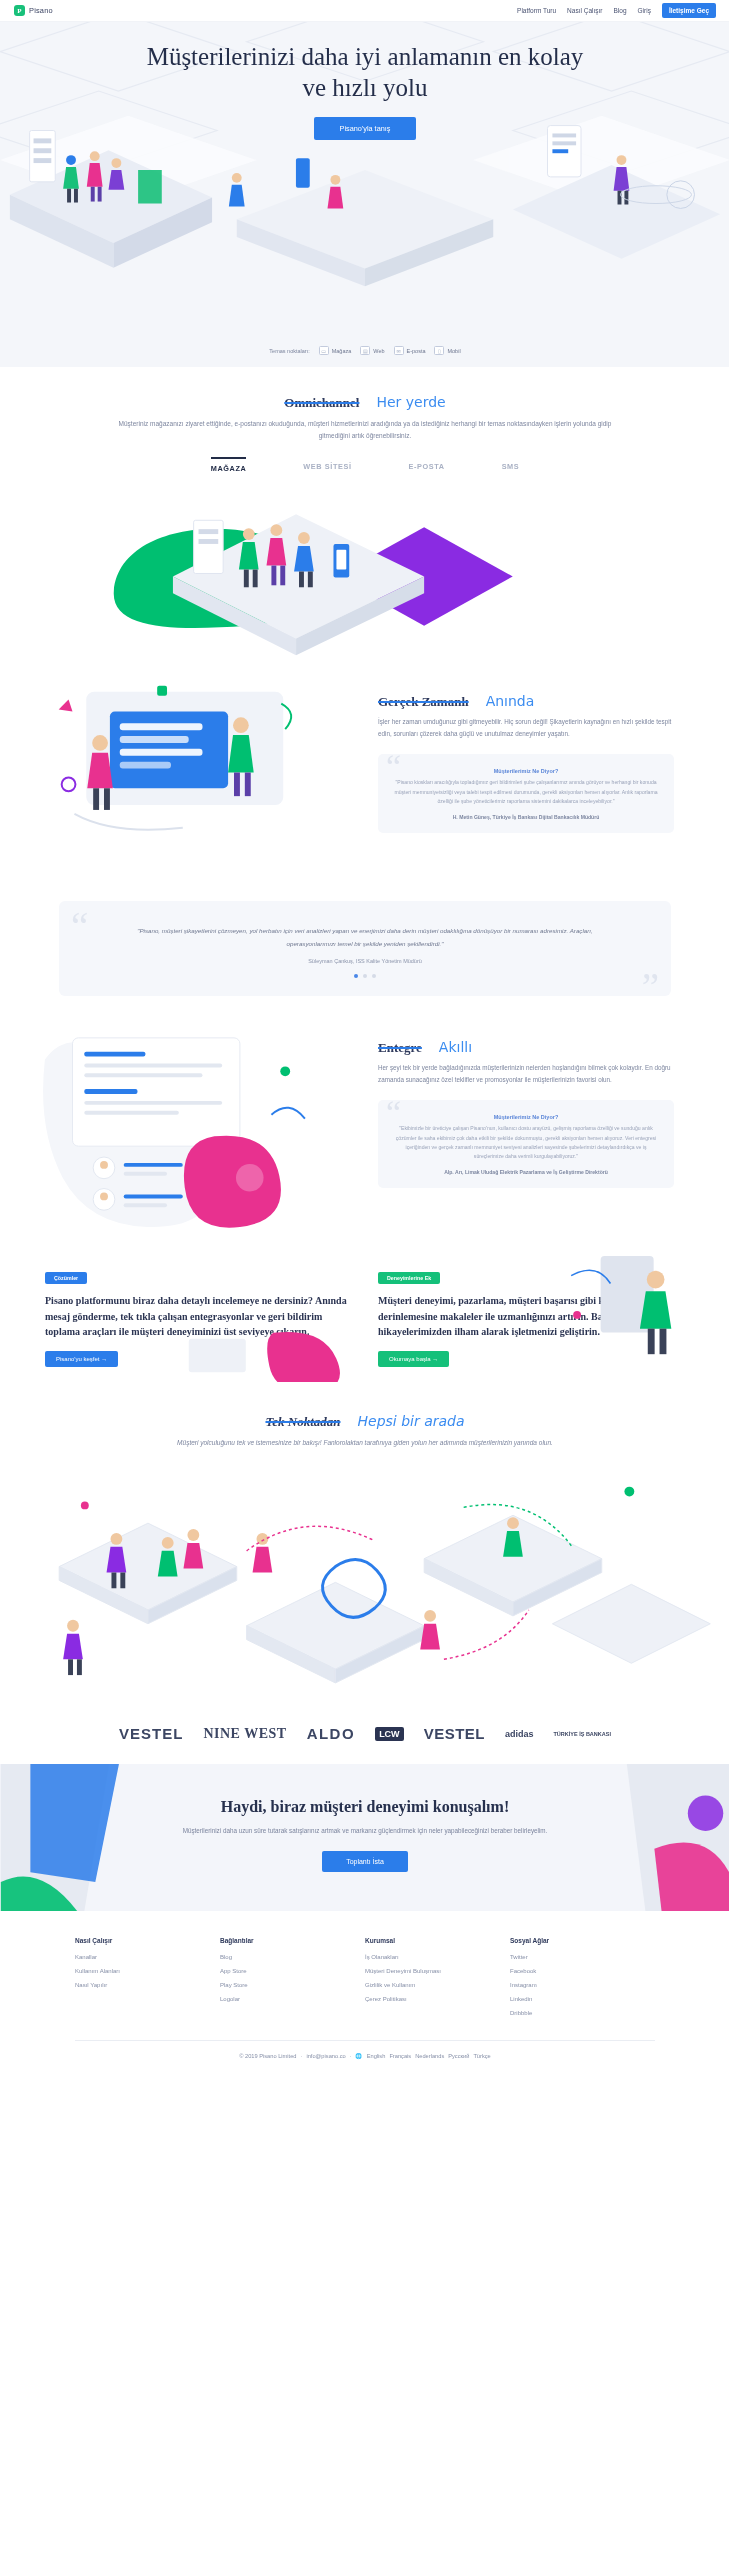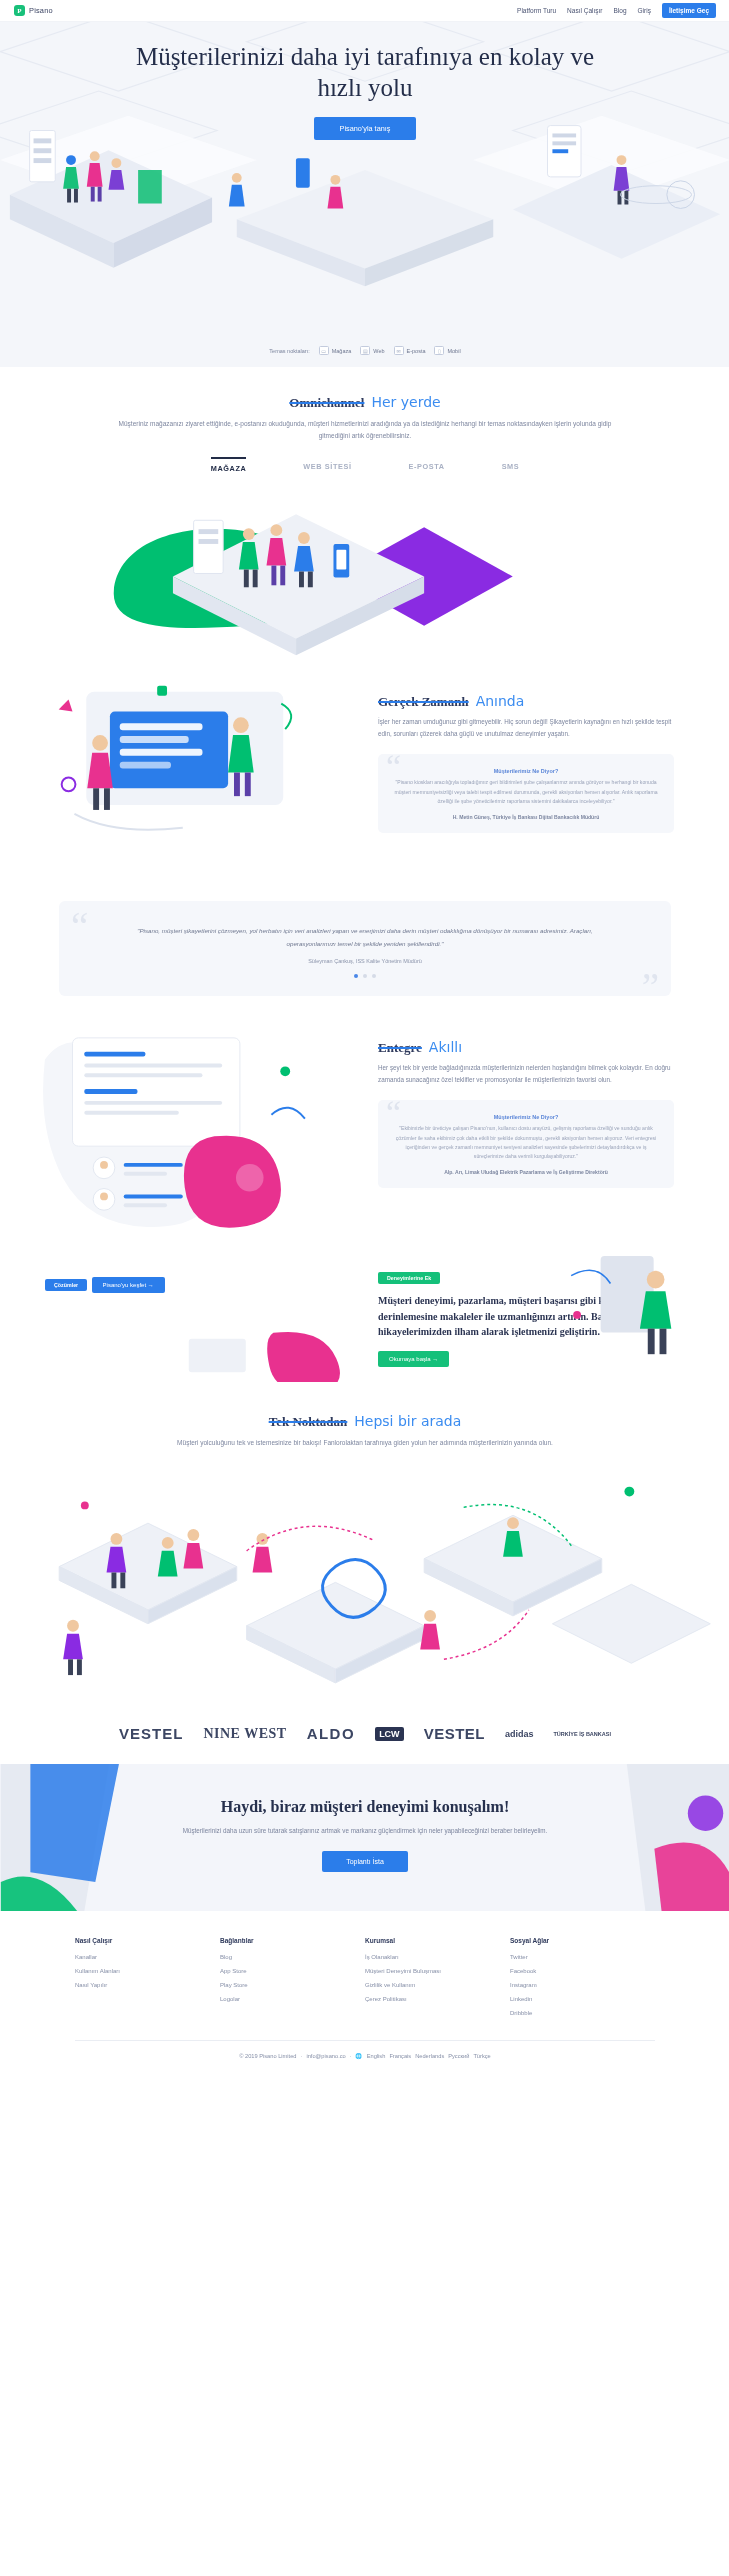--- a/index.html
+++ b/index.html
@@ -86,21 +86,21 @@
   .tp { display: flex; align-items: center; gap: 3px; }
   .tp-ico {
     width: 10px; height: 9px; border: 1px solid #c3cbdd;
     border-radius: 1.5px; display:flex; align-items:center; justify-content:center;
     font-size: 5px; color: #a6b0c6; background:#fff;
   }
   .tp-name { font-size: 5.5px; color: #6e7790; }
 
   
   .sec { padding: 26px 0 0; text-align: center; }
-  .kicker { display: inline-flex; align-items: baseline; gap: 7px; justify-content: center; }
+  .kicker { display: inline-flex; align-items: baseline; gap: 17px; justify-content: center; }
   .struck {
     font-family: "Liberation Serif", serif;
     font-size: 13px; color: #2f3a5c; font-weight: bold;
     position: relative; text-decoration: line-through;
     text-decoration-color: #2b7dea; text-decoration-thickness: 1.5px;
   }
   .hand {
     font-size: 14px; color: #3b8cf0;
     font-family: "DejaVu Sans", sans-serif; font-weight: normal;
   }
@@ -315,21 +315,21 @@
         <path d="M625 147 l10 0 l3 24 l-16 0 z" fill="#7b3fd4"></path>
         <rect x="626" y="171" width="4" height="14" fill="#3a4258"></rect>
         <rect x="633" y="171" width="4" height="14" fill="#3a4258"></rect>
       </g>
       <circle cx="690" cy="175" r="14" fill="none" stroke="#c9d3e6" stroke-width="1"></circle>
       <ellipse cx="665" cy="175" rx="36" ry="9" fill="none" stroke="#cdd6e7" stroke-width="1"></ellipse>
     </g>
   </svg>
 
   <div class="hero-inner">
-    <h1>Müşterilerinizi daha iyi tarafınıya en kolay ve hızlı yolu</h1>
+    <h1>Müşterilerinizi daha iyi anlamanın en kolay ve hızlı yolu</h1>
     <button class="hero-btn">Pisano'yla tanış</button>
   </div>
 
   <div class="touchpoints">
     <span class="tp-label">Temas noktaları:</span>
     <div class="tp">
       <span class="tp-ico">▭</span>
       <span class="tp-name">Mağaza</span>
     </div>
     <div class="tp">
@@ -483,20 +483,21 @@
       <div class="qc-title">Müşterilerimiz Ne Diyor?</div>
       <div class="qc-body">"Ekibimizle bir üreticiye çalışan Pisano'nun, kullanıcı dostu arayüzü, gelişmiş raporlama özelliği ve sunduğu anlık çözümler ile saha ekibimiz çok daha etkili bir şekilde dokunmuştu, gerekli aksiyonları hemen alıyoruz. Veri entegresi içeriğinden ve gerçek zamanlı memnuniyet seviyesi analizleri sayesinde şubelerimizi detaylandırdıkça ve iş süreçlerimize daha verimli kurgulayabiliyoruz."</div>
       <div class="qc-author">Alp. Arı, Limak Uludağ Elektrik Pazarlama ve İş Geliştirme Direktörü</div>
     </div>
   </div>
 </div>
 
 <div class="cards">
   <div class="card">
     <span class="badge blue">Çözümler</span>
+    <h3>Pisano platformunu biraz daha detaylı incelemeye ne dersiniz? Anında mesaj gönderme, tek tıkla çalışan entegrasyonlar ve geri bildirim toplama araçları ile müşteri deneyiminizi üst seviyeye çıkarın.</h3>
     <button class="card-btn blue">Pisano'yu keşfet →</button>
     <svg width="197" height="59" style="position:absolute;right:-10px;top:57px;" viewBox="0 0 200 60">
       <path d="M110 10 q50 -6 64 26 q14 32 -24 34 q-38 2 -44 -26 q-6 -28 4 -34 z" fill="#e8318f"></path>
       <rect x="24" y="16" width="58" height="34" rx="3" fill="#eef1f7"></rect>
     </svg>
   </div>
   <div class="card">
     <span class="badge green">Deneyimlerine Ek</span>
     <h3>Müşteri deneyimi, pazarlama, müşteri başarısı gibi konularda derinlemesine makaleler ile uzmanlığınızı artırın. Başarı hikayelerimizden ilham alarak işletmenizi geliştirin.</h3>
     <button class="card-btn green">Okumaya başla →</button>
@@ -505,21 +506,21 @@
       <circle cx="96" cy="24" r="9" fill="#f0c8a0"></circle>
       <path d="M86 36 l20 0 l6 38 l-32 0 z" fill="#00bf71"></path>
       <rect x="88" y="74" width="7" height="26" fill="#3a4258"></rect>
       <rect x="100" y="74" width="7" height="26" fill="#3a4258"></rect>
       <path d="M10 20 q26 -14 40 8" stroke="#2b7dea" stroke-width="1.6" fill="none"></path>
       <circle cx="16" cy="60" r="4" fill="#e8318f"></circle>
     </svg>
   </div>
 </div>
 
-<div class="sec" style="padding-top:45px;">
+<div class="sec" style="padding-top:45px;font-style:italic;">
   <div class="kicker">
     <span class="struck">Tek Noktadan</span>
     <span class="hand">Hepsi bir arada</span>
   </div>
   <p class="sec-desc">Müşteri yolculuğunu tek ve istemesinize bir bakışı! Fanlorolaktan tarafınıya giden yolun her adımında müşterilerinizin yanında olun.</p>
 </div>
 
 <div class="stage">
   <svg width="730" height="247" viewBox="0 0 740 250">
     <g fill="#eef1f7" stroke="#e3e8f1">

